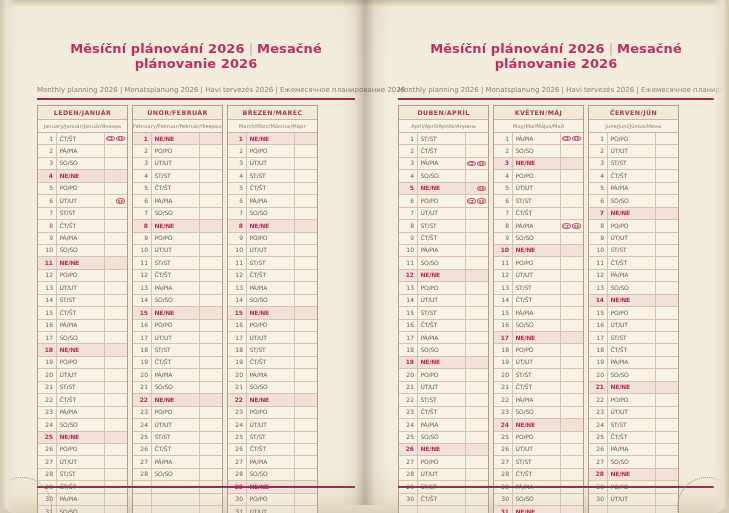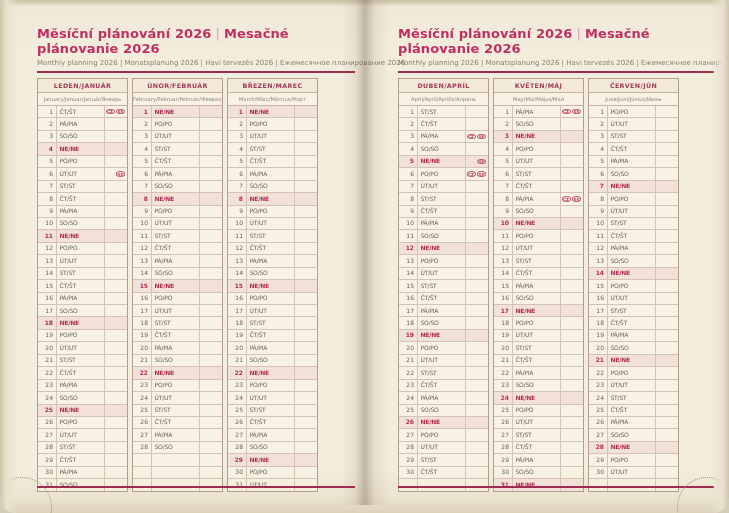--- a/index.html
+++ b/index.html
@@ -22,21 +22,21 @@
     background:linear-gradient(90deg,rgba(121,98,70,0) 0%,rgba(121,98,70,0.10) 30%,rgba(90,70,48,0.32) 50%,rgba(121,98,70,0.10) 70%,rgba(121,98,70,0) 100%);
   }
   .page { position:absolute; top:0; height:100%; width:364px; }
   .page-left  { left:0; }
   .page-right { right:0; }
   .content { position:absolute; top:0; bottom:0; }
   .page-left  .content { left:37px; width:318px; }
   .page-right .content { left:33px; width:316px; }
 
   .head { padding-top:26px; }
-  .title { margin:0; font-size:13px; font-weight:bold; color:#c02f61; letter-spacing:0.1px; }
+  .title { margin:15px; font-size:13px; font-weight:bold; color:#c02f61; text-align:center; letter-spacing:0.1px; }
   .title .sep { color:#dd9cb4; font-weight:normal; padding:0 4px; }
   .subtitle { margin-top:3px; font-size:7px; color:#8b8173; text-align:center; white-space:nowrap; }
   .rule-top { height:2px; background:#9e2c50; margin-top:4px; }
   .rule-bottom { position:absolute; top:486px; left:0; right:0; height:1.5px; background:#9e2c50; }
 
   .months { display:flex; gap:4px; margin-top:5px; }
   .month { width:91px; border:1px solid #b39e8b; background:rgba(252,248,238,0.45); box-sizing:border-box; }
   .m-name {
     height:13px; line-height:14px; border-bottom:1px solid #c9b4a2;
     font-size:6.3px; font-weight:bold; color:#a43a56; text-align:center; letter-spacing:0.4px;

